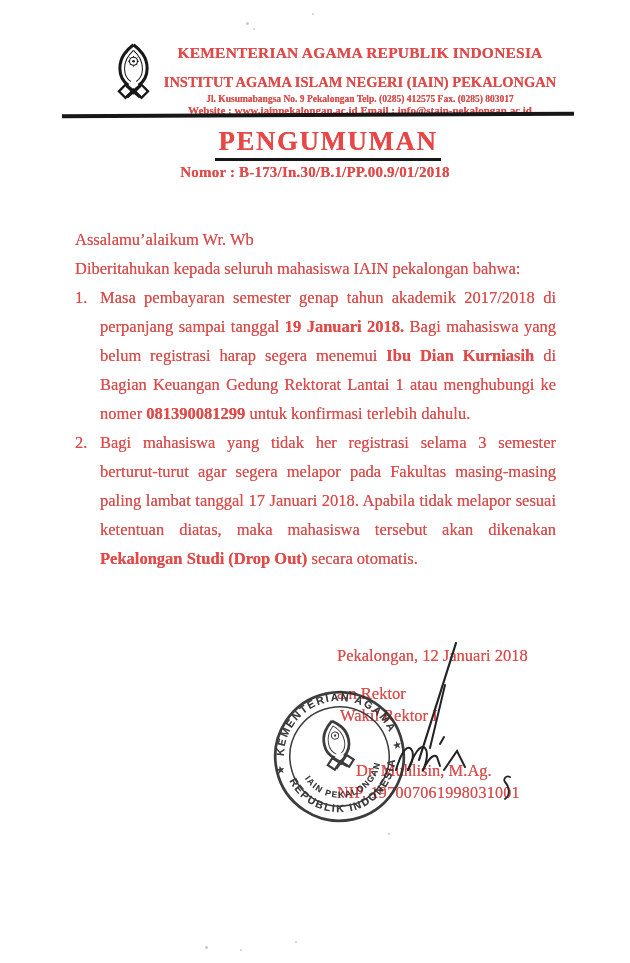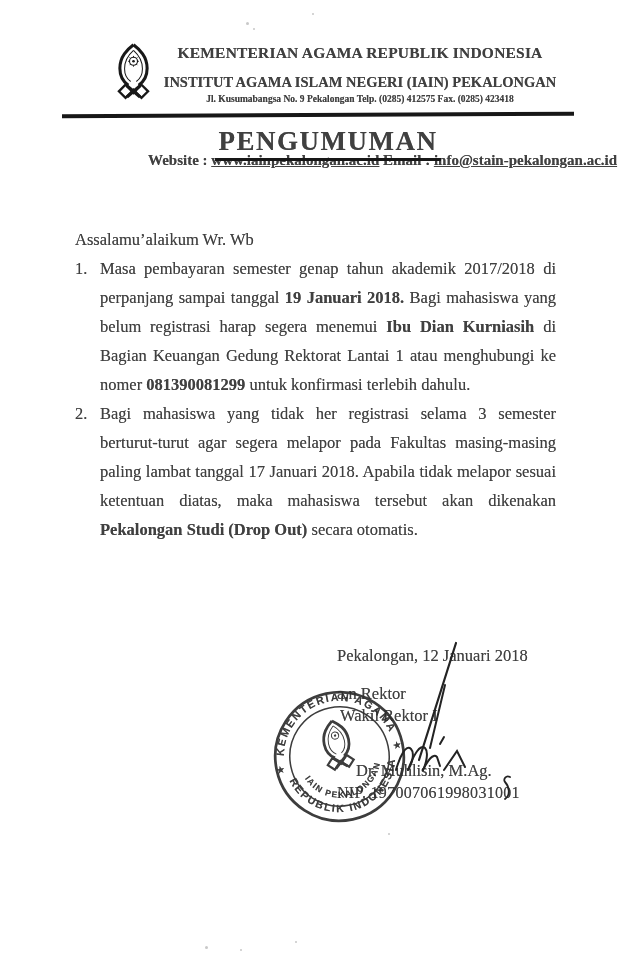--- a/index.html
+++ b/index.html
@@ -1,28 +1,28 @@
 <!DOCTYPE html>
 <html><head>
 <meta charset="utf-8">
 <style>
   html,body { margin:0; padding:0; background:#e8e8e8; }
   .page {
     position:relative; width:630px; height:963px; margin:0 auto;
     background:#ffffff; overflow:hidden;
-    font-family:"Liberation Serif", serif; color:#404040;
+    font-family:"Liberation Serif", serif; color:#ef4444;
     text-shadow:0 0 .4px rgba(20,20,20,.5);
   }
   
   .logo { position:absolute; left:110px; top:42px; width:47px; height:63px; }
   .head-text { position:absolute; left:148px; top:44px; width:424px; text-align:center; }
   .h1 { font-size:15.5px; font-weight:bold; letter-spacing:.2px; white-space:nowrap; }
   .h2 { font-size:14.5px; font-weight:bold; margin-top:12px; white-space:nowrap; }
   .h3 { font-size:9.5px; font-weight:bold; margin-top:3px; white-space:nowrap; }
-  .h4 { font-size:15px; font-weight:bold; white-space:nowrap;margin-top:48px; }
+  .h4 { font-size:11px; font-weight:bold; white-space:nowrap; }
   .ulink { text-decoration:underline; }
   .rule { position:absolute; left:62px; top:113px; width:512px; height:3.5px;
           background:#171717; transform:rotate(-.3deg); }
   
   .title-wrap { position:absolute; left:13px; top:126px; width:100%; text-align:center; }
   .title { display:inline-block; font-size:27px; font-weight:bold; letter-spacing:1.5px;
            border-bottom:3.5px solid #171717; padding:0 4px 1px; }
   .nomor { position:absolute; left:0; top:164px; width:100%; text-align:center;
            font-size:15px; font-weight:bold; letter-spacing:.2px; }
   
@@ -61,32 +61,34 @@
       <path d="M33 90 L47 104 L33 118 L19 104 Z" stroke-width="5"></path>
       <path d="M67 90 L81 104 L67 118 L53 104 Z" stroke-width="5"></path>
       <path d="M36 92 L64 116 M64 92 L36 116" stroke-width="6.5"></path>
       <path d="M50 97 L57 104 L50 111 L43 104 Z" fill="#181818" stroke="none"></path>
     </g>
   </svg>
 
   <div class="head-text">
     <div class="h1">KEMENTERIAN AGAMA REPUBLIK INDONESIA</div>
     <div class="h2">INSTITUT AGAMA ISLAM NEGERI (IAIN) PEKALONGAN</div>
-    <div class="h3">Jl. Kusumabangsa No. 9 Pekalongan Telp. (0285) 412575 Fax. (0285) 423418</div>
+    <div class="h3">Jl. Kusumabangsa No. 9 Pekalongan Telp. (0285) 412575 Fax. (0285) 803017</div>
     <div class="h4"><span>Website : </span><span class="ulink">www.iainpekalongan.ac.id</span><span> Email : </span><span class="ulink">info@stain-pekalongan.ac.id</span></div>
   </div>
 
   <div class="rule"></div>
 
   <div class="title-wrap">
     <span class="title">PENGUMUMAN</span>
   </div>
+  <div class="nomor">Nomor : B-173/In.30/B.1/PP.00.9/01/2018</div>
 
   <div class="bodytext">
     <p>Assalamu’alaikum Wr. Wb</p>
+    <p>Diberitahukan kepada seluruh mahasiswa IAIN pekalongan bahwa:</p>
 
     <div class="item">
       <div class="item-num">1.</div>
       <div class="item-body"><span>Masa pembayaran semester genap tahun akademik 2017/2018 di perpanjang sampai tanggal </span><b>19 Januari 2018.</b><span>  Bagi mahasiswa yang belum registrasi  harap segera menemui </span><b>Ibu Dian Kurniasih</b><span> di Bagian  Keuangan Gedung Rektorat Lantai 1 atau menghubungi ke nomer </span><b>081390081299</b><span> untuk konfirmasi terlebih dahulu.</span></div>
     </div>
 
     <div class="item">
       <div class="item-num">2.</div>
       <div class="item-body"><span>Bagi mahasiswa yang tidak her registrasi selama 3 semester berturut-turut agar segera melapor pada Fakultas masing-masing paling lambat tanggal 17 Januari 2018. Apabila tidak melapor sesuai ketentuan diatas, maka mahasiswa tersebut akan dikenakan </span><b>Pekalongan Studi (Drop Out)</b><span> secara otomatis.</span></div>
     </div>

